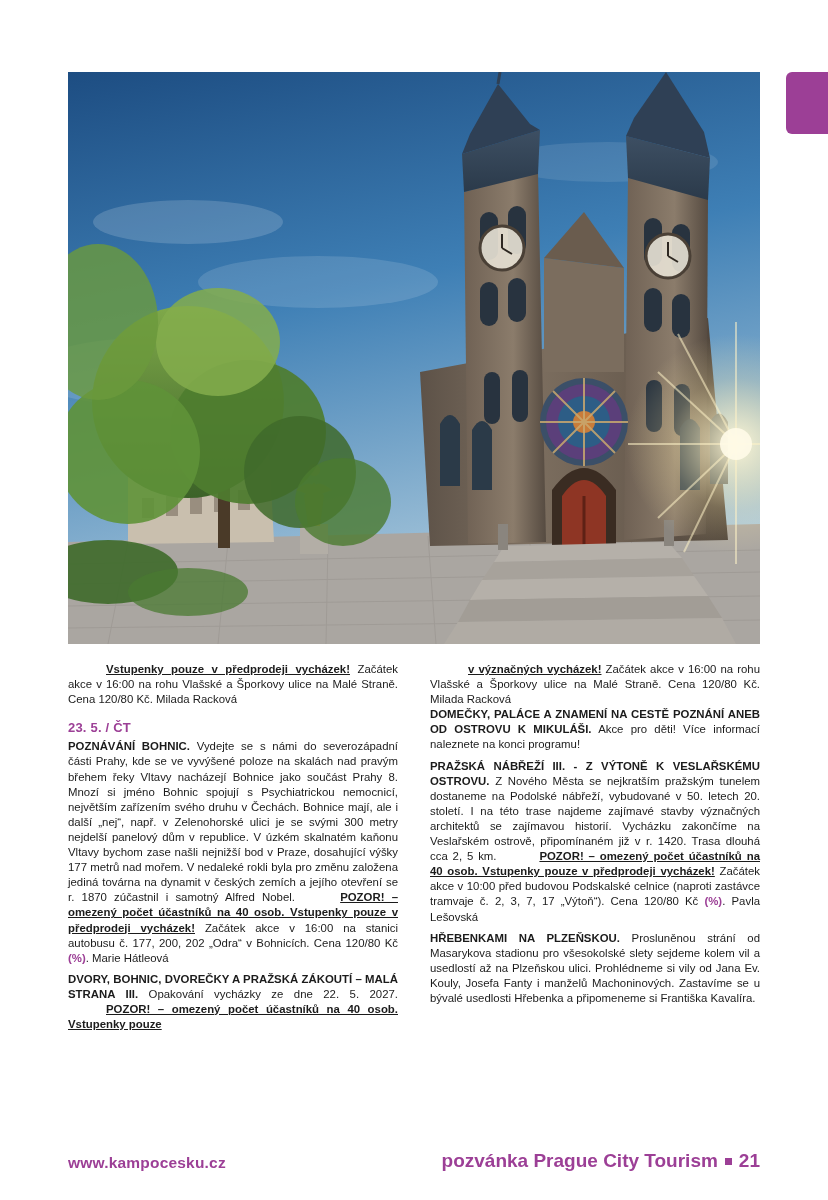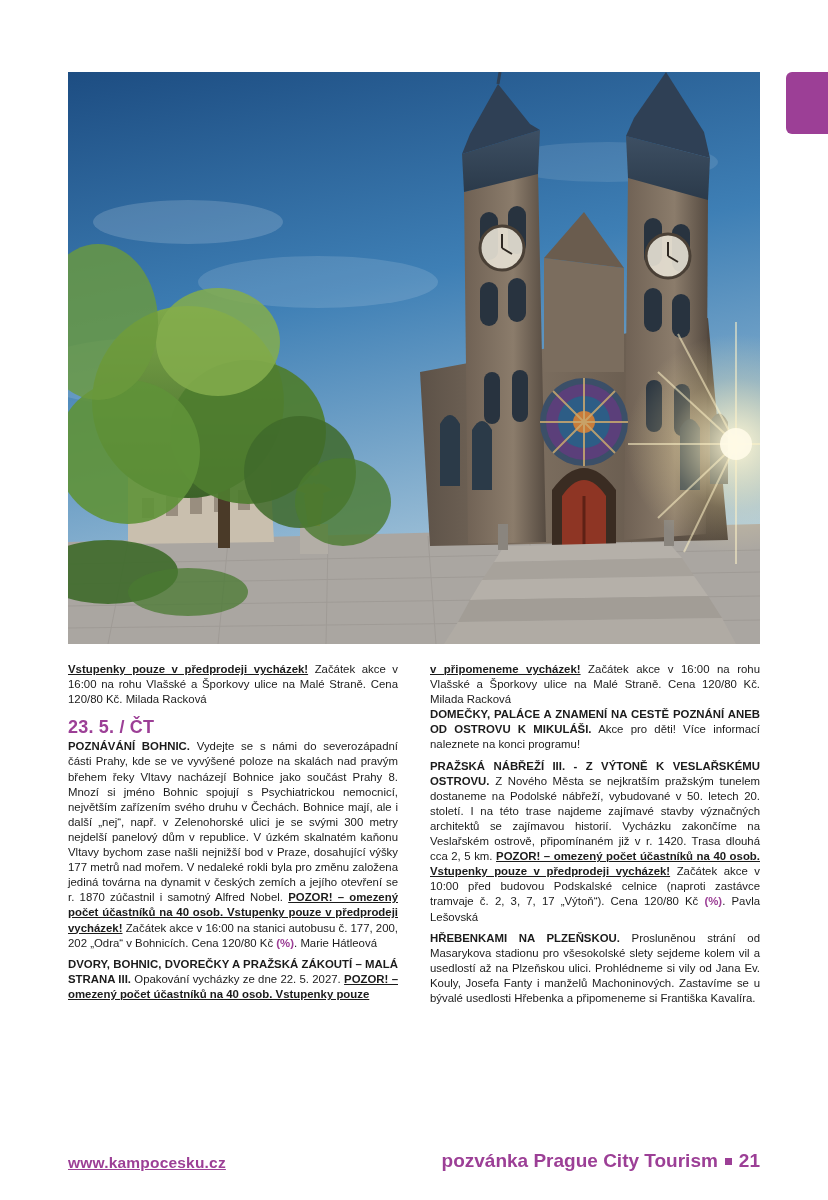--- a/index.html
+++ b/index.html
@@ -62,28 +62,28 @@
     text-align: justify;
   }
   .col.left { left: 0; }
   .col.right { left: 362px; }
 
   p.body {
     margin: 0 0 0 0;
     text-align: justify;
   }
 
-  .u { text-decoration: underline; }
+  .u { text-decoration: underline; margin-left: 38px; }
   .b { font-weight: bold; }
   .pct { color: #9c3f96; font-weight: bold; }
 
   .datehead {
     color: #9c3f96;
     font-weight: bold;
-    font-size: 18px;
+    font-size: 13px;
     margin: 13px 0 4px 0;
     letter-spacing: 0.2px;
   }
   .spacer-xs { height: 6px; }
 
   
   .footer {
     position: absolute;
     left: 0;
     top: 1146px;
@@ -91,21 +91,20 @@
     height: 54px;
   }
   .footer-url {
     position: absolute;
     left: 68px;
     top: 8px;
     color: #9c3f96;
     font-size: 15.5px;
     font-weight: bold;
     letter-spacing: 0.2px;
-    text-decoration: underline;
   }
   .footer-right {
     position: absolute;
     right: 68px;
     top: 4px;
     color: #9c3f96;
     font-size: 19px;
     font-weight: bold;
     text-align: right;
     white-space: nowrap;
@@ -311,21 +310,21 @@
       <p class="body"><span class="b">POZNÁVÁNÍ BOHNIC.</span><span> Vydejte se s námi do severozápadní části Prahy, kde se ve vyvýšené poloze na skalách nad pravým břehem řeky Vltavy nacházejí Bohnice jako součást Prahy 8. Mnozí si jméno Bohnic spojují s Psychiatrickou nemocnicí, největším zařízením svého druhu v Čechách. Bohnice mají, ale i další „nej“, např. v Zelenohorské ulici je se svými 300 metry nejdelší panelový dům v republice. V úzkém skalnatém kaňonu Vltavy bychom zase našli nejnižší bod v Praze, dosahující výšky 177 metrů nad mořem. V nedaleké rokli byla pro změnu založena jediná továrna na dynamit v českých zemích a jejího otevření se r. 1870 zúčastnil i samotný Alfred Nobel. </span><span class="b u">POZOR! – omezený počet účastníků na 40 osob. Vstupenky pouze v předprodeji vycházek!</span><span> Začátek akce v 16:00 na stanici autobusu č. 177, 200, 202 „Odra“ v Bohnicích. Cena 120/80 Kč </span><span class="pct">(%)</span><span>. Marie Hátleová</span></p>
 
       <div class="spacer-xs"></div>
 
       <p class="body"><span class="b">DVORY, BOHNIC, DVOREČKY A PRAŽSKÁ ZÁKOUTÍ – MALÁ STRANA III.</span><span> Opakování vycházky ze dne 22. 5. 2027. </span><span class="b u">POZOR! – omezený počet účastníků na 40 osob. Vstupenky pouze</span></p>
 
     </div>
 
     <div class="col right">
 
-      <p class="body"><span class="b u">v připomeneme vycházek!</span><span> Začátek akce v 16:00 na rohu Vlašské a Šporkovy ulice na Malé Straně. Cena 120/80 Kč. Milada Racková</span></p>
+      <p class="body"><span class="b u">v význačných vycházek!</span><span> Začátek akce v 16:00 na rohu Vlašské a Šporkovy ulice na Malé Straně. Cena 120/80 Kč. Milada Racková</span></p>
 
 
       <p class="body"><span class="b">DOMEČKY, PALÁCE A ZNAMENÍ NA CESTĚ POZNÁNÍ ANEB OD OSTROVU K MIKULÁŠI.</span><span> Akce pro děti! Více informací naleznete na konci programu!</span></p>
 
       <div class="spacer-xs"></div>
 
       <p class="body"><span class="b">PRAŽSKÁ NÁBŘEŽÍ III. - Z VÝTONĚ K VESLAŘSKÉMU OSTROVU.</span><span> Z Nového Města se nejkratším pražským tunelem dostaneme na Podolské nábřeží, vybudované v 50. letech 20. století. I na této trase najdeme zajímavé stavby význačných architektů se zajímavou historií. Vycházku zakončíme na Veslařském ostrově, připomínaném již v r. 1420. Trasa dlouhá cca 2, 5 km. </span><span class="b u">POZOR! – omezený počet účastníků na 40 osob. Vstupenky pouze v předprodeji vycházek!</span><span> Začátek akce v 10:00 před budovou Podskalské celnice (naproti zastávce tramvaje č. 2, 3, 7, 17 „Výtoň“). Cena 120/80 Kč </span><span class="pct">(%)</span><span>. Pavla Lešovská</span></p>
 
       <div class="spacer-xs"></div>
 

